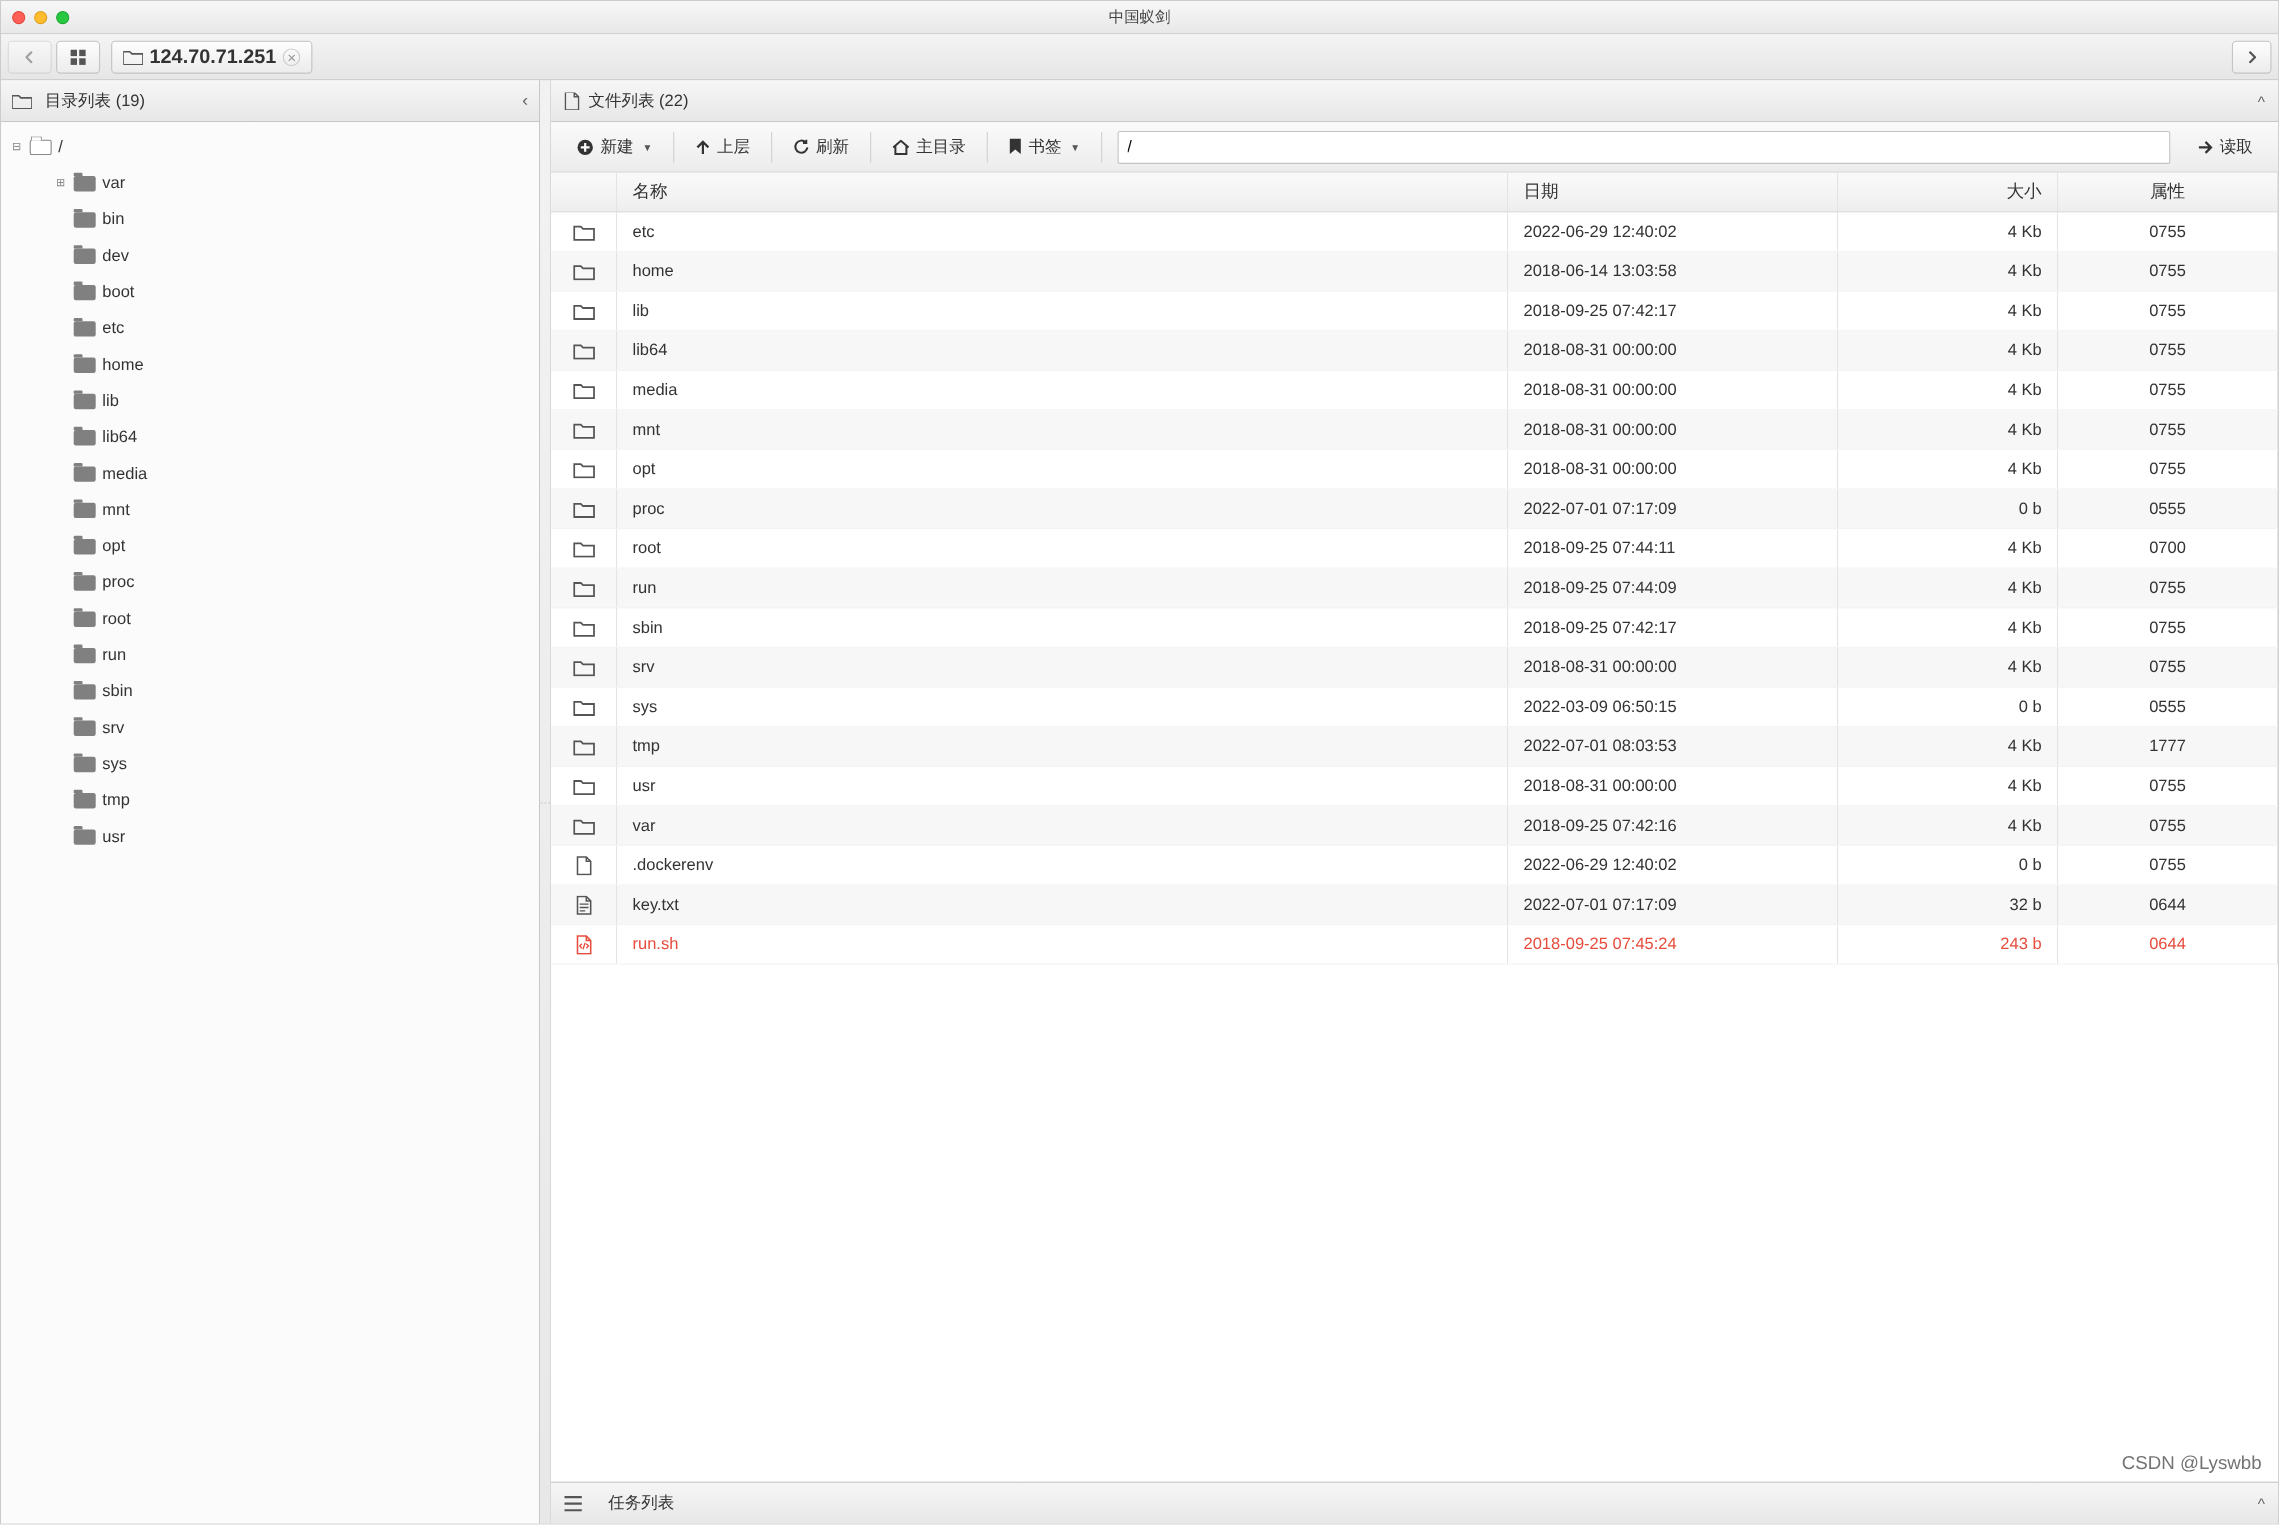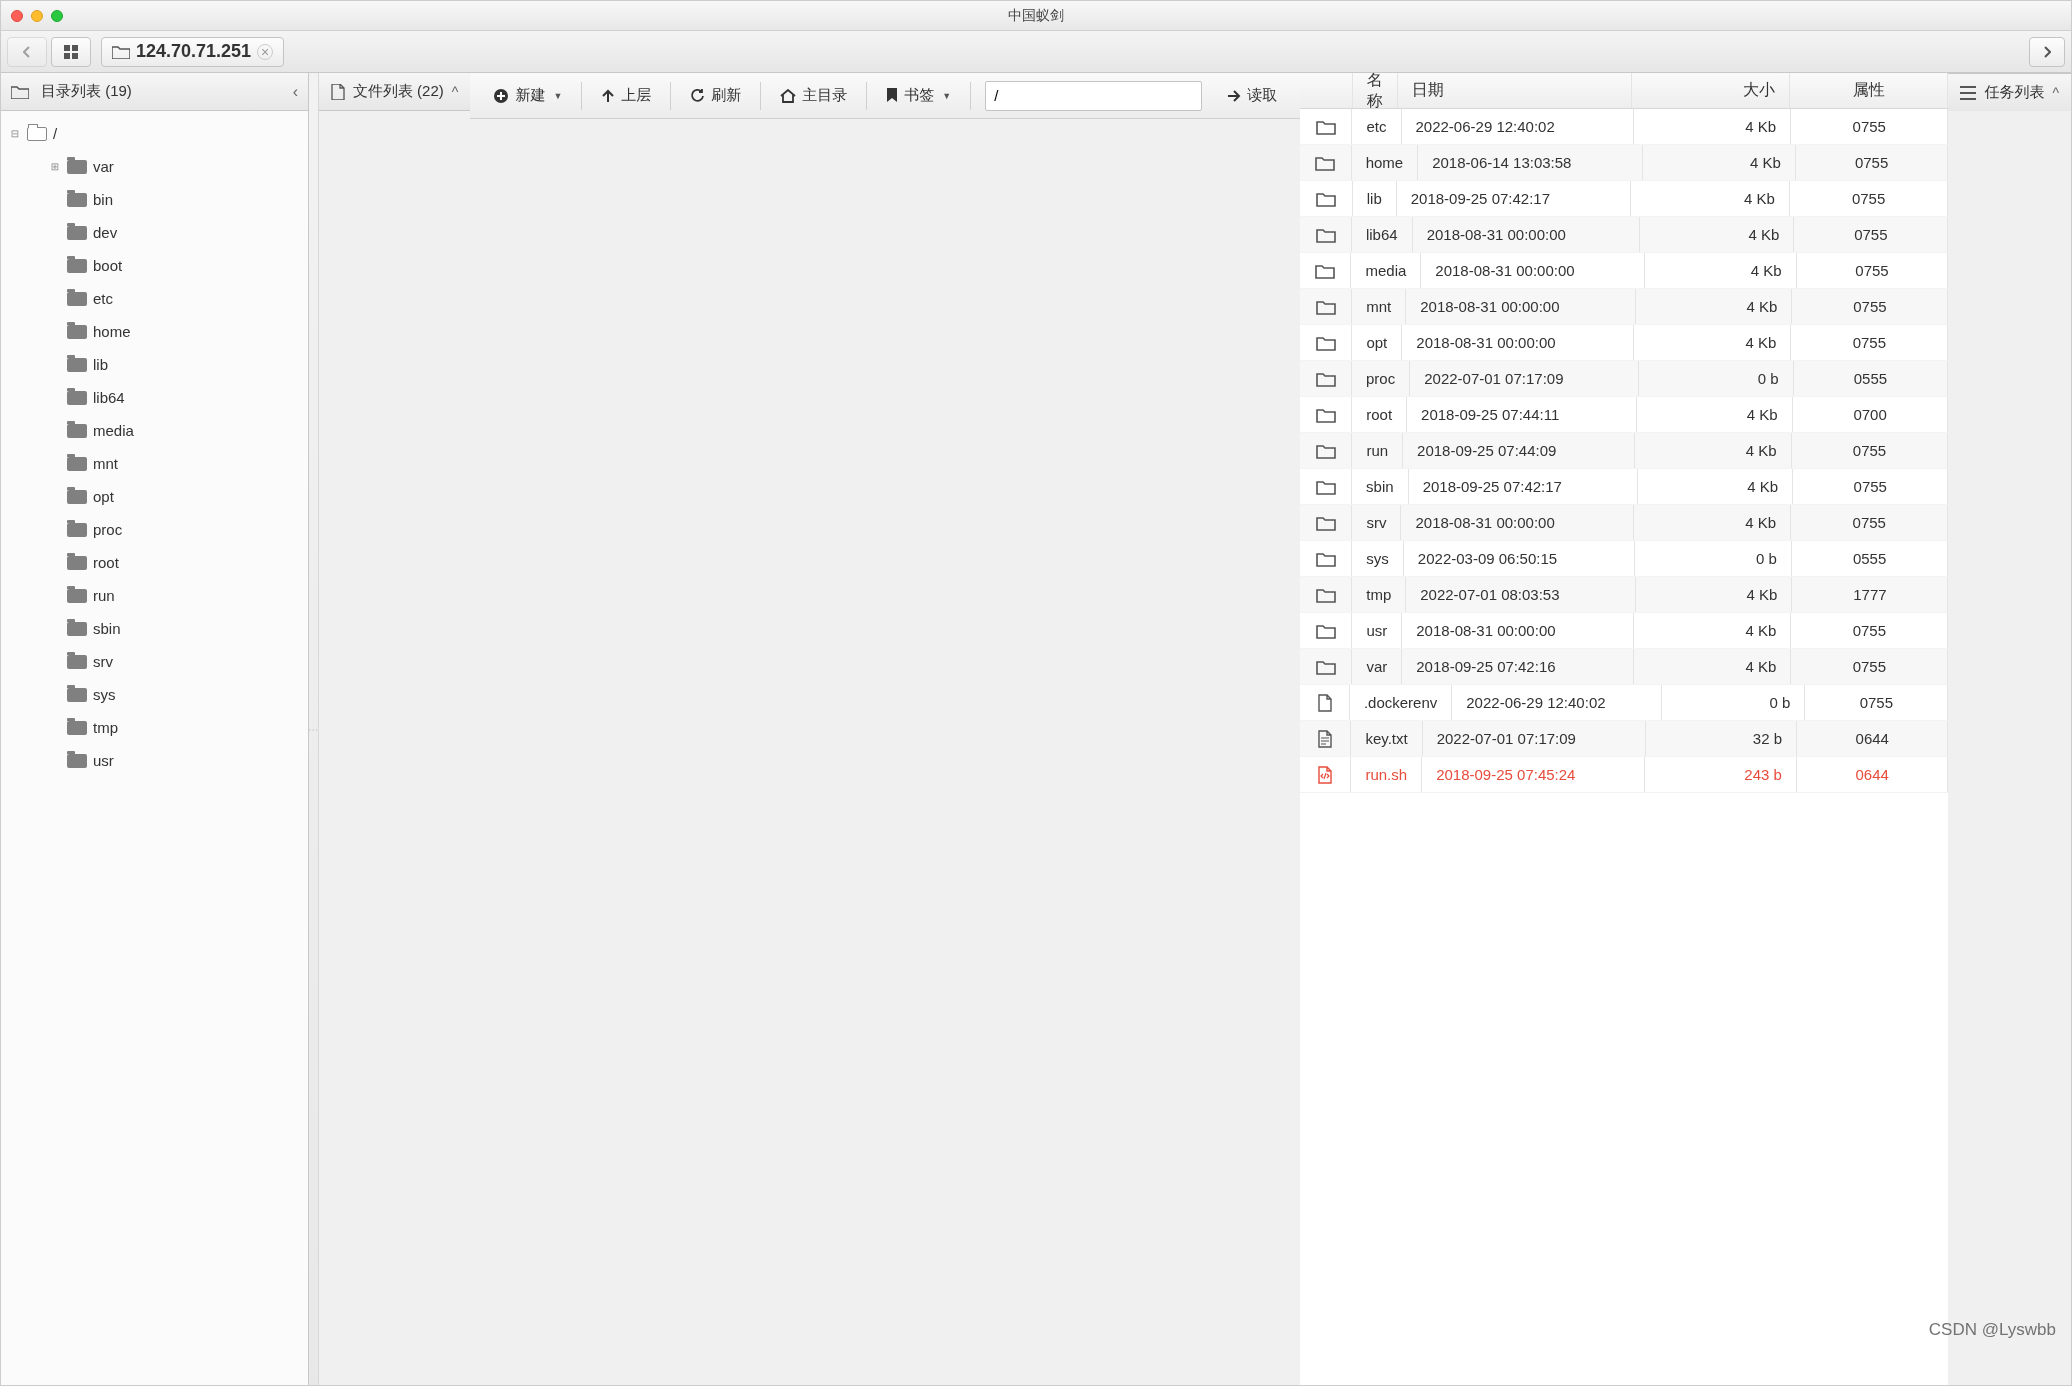--- a/index.html
+++ b/index.html
@@ -25,39 +25,39 @@
 .panel-header { height: 38px; background: linear-gradient(#f6f6f6,#e7e7e7); border-bottom: 1px solid #c8c8c8; display: flex; align-items: center; padding: 0 10px; font-size: 15px; gap: 12px; }
 .panel-header .collapse { margin-left: auto; cursor: pointer; color: #666; font-size: 16px; }
 .tree { flex: 1; overflow: auto; padding: 6px 4px; font-size: 15px; background: #fbfbfb; line-height: 2.2; }
 .tree-item { display: flex; align-items: center; gap: 6px; cursor: pointer; padding: 0 4px; }
 .tree-item .expander { width: 12px; color: #888; font-size: 10px; text-align: center; }
 .tree-children .tree-item { padding-left: 44px; }
 .folder-icon { width: 20px; height: 14px; background: #808080; border-radius: 2px; position: relative; display: inline-block; }
 .folder-icon::before { content: ""; position: absolute; top: -3px; left: 0; width: 8px; height: 3px; background: #808080; border-radius: 1px 1px 0 0; }
 .folder-icon.open { background: #fff; border: 1px solid #888; }
 .folder-icon.open::before { background: #fff; border: 1px solid #888; border-bottom: none; top: -4px; }
-.content { flex: 1; display: flex; flex-direction: row; background: #f0f0f0; }
+.content { flex: 1; display: flex; flex-direction: column; background: #f0f0f0; }
 .file-panel-header { height: 38px; background: linear-gradient(#f6f6f6,#e7e7e7); border-bottom: 1px solid #c8c8c8; display: flex; align-items: center; padding: 0 12px; font-size: 15px; gap: 8px; }
 .file-panel-header .collapse { margin-left: auto; cursor: pointer; color: #666; font-size: 14px; }
 .toolbar { height: 46px; background: linear-gradient(#fafafa,#ececec); border-bottom: 1px solid #d0d0d0; display: flex; align-items: center; padding: 0 8px; gap: 0; }
 .tb-btn { height: 34px; padding: 0 14px; border: 1px solid transparent; display: flex; align-items: center; gap: 6px; cursor: pointer; font-size: 15px; border-radius: 3px; }
 .tb-sep { width: 1px; height: 28px; background: #d0d0d0; margin: 0 4px; }
 .path-input { flex: 1; height: 30px; border: 1px solid #c4c4c4; background: #fff; padding: 0 8px; font-size: 15px; margin: 0 10px; border-radius: 2px; }
 .file-table { flex: 1; overflow: auto; background: #fff; }
 .ft-header { display: flex; height: 36px; background: linear-gradient(#fafafa,#eee); border-bottom: 1px solid #d8d8d8; position: sticky; top: 0; font-size: 16px; color: #333; }
 .ft-header > div, .ft-row > div { display: flex; align-items: center; padding: 0 14px; border-right: 1px solid #e4e4e4; }
 .col-icon { width: 60px; justify-content: center; }
 .col-name { flex: 1; }
 .col-date { width: 300px; }
 .col-size { width: 200px; justify-content: flex-end; }
 .col-attr { width: 200px; justify-content: center; }
 .ft-row { display: flex; height: 36px; font-size: 15px; border-bottom: 1px solid #f3f3f3; cursor: pointer; }
 .ft-row:nth-child(even) { background: #f7f7f7; }
 .ft-row.highlight { color: #e74c3c; }
-.task-bar { height: 38px; background: linear-gradient(#f6f6f6,#e7e7e7); border-top: 1px solid #c8c8c8; display: flex; align-items: center; padding: 0 12px; font-size: 15px; gap: 8px; }
+.task-bar { height: 38px; background: linear-gradient(#f6f6f6,#e7e7e7); border-top: 1px solid #c8c8c8; display: flex; align-items: center; padding: 0 12px; font-size: 15px; gap: 24px; }
 .task-up { margin-left: auto; color: #666; font-size: 14px; cursor: pointer; }
 .watermark { position: absolute; right: 16px; bottom: 46px; color: #737373; font-size: 17px; }
 svg { display: block; }
 .chev { font-size: 9px; color: #555; margin-left: 2px; }
 .splitter { width: 10px; background: linear-gradient(#f2f2f2,#e8e8e8); border-right: 1px solid #d8d8d8; display: flex; align-items: center; justify-content: center; cursor: col-resize; }
 .splitter-grip { color: #bbb; font-size: 10px; letter-spacing: -2px; writing-mode: vertical-lr; }
 </style>
 </head>
 <body>
 

